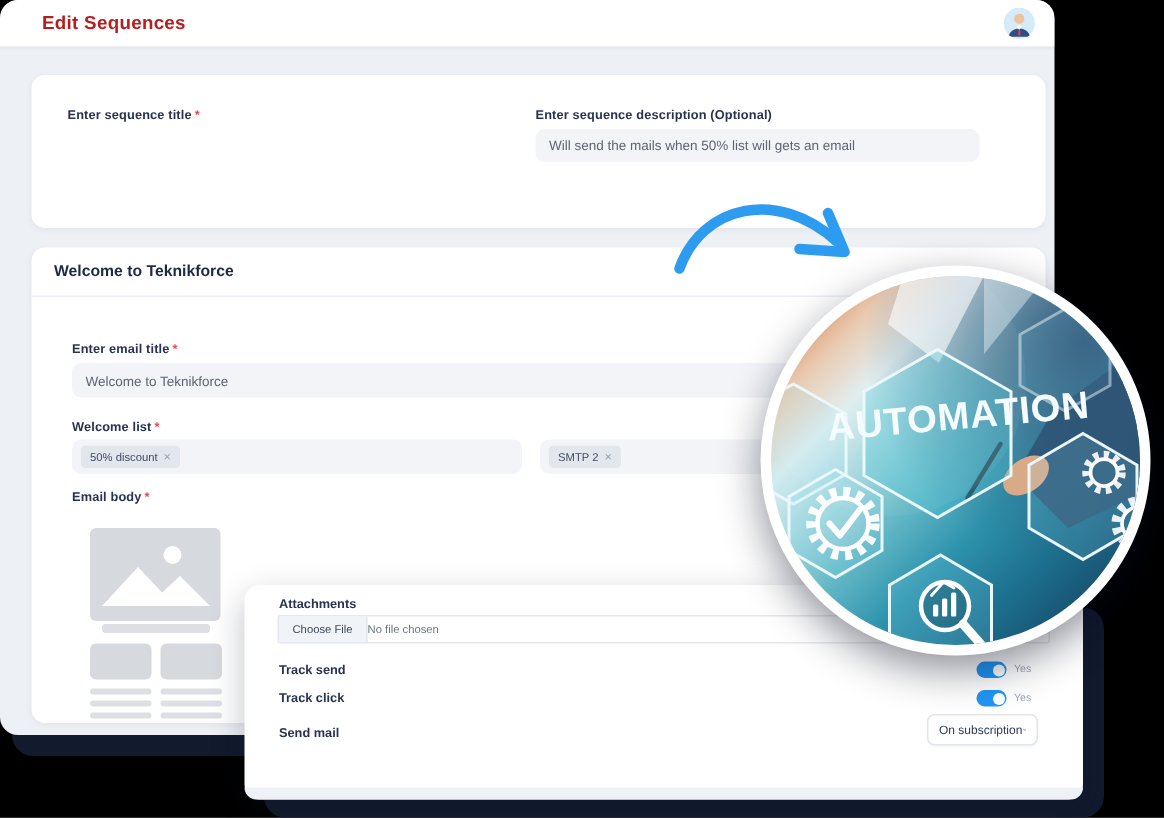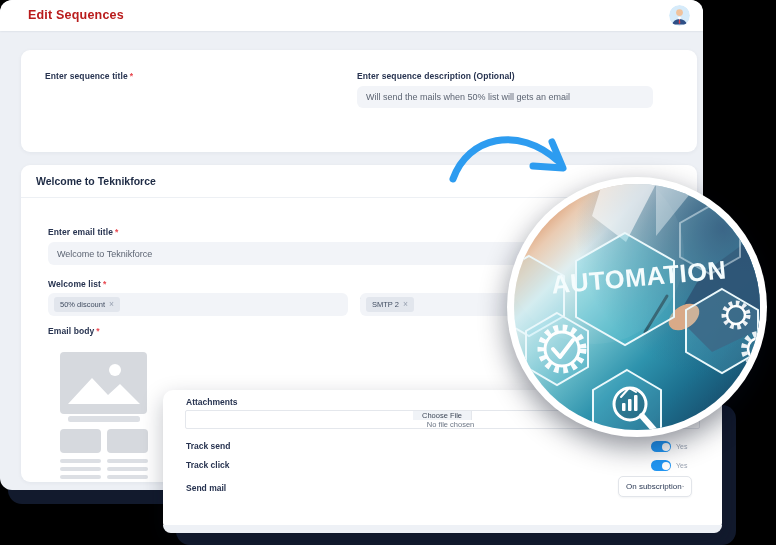--- a/index.html
+++ b/index.html
@@ -29,23 +29,23 @@
   .tagpill{display:inline-flex;align-items:center;background:#e2e6ed;border-radius:3px;height:15px;padding:0 6px;font-size:7.5px;color:#414d61;font-weight:400;}
   .tag-x{margin-left:4px;color:#97a0b0;font-size:8.5px;cursor:pointer;line-height:1;}
 
   
   .ph{position:absolute;background:#d6d9de;border-radius:4px;}
   .ph-line{position:absolute;background:#dcdfe4;border-radius:2.5px;}
 
   
   .card3{position:absolute;left:163px;top:390px;width:559px;height:143px;background:#fff;border-radius:10px;z-index:4;box-shadow:0 8px 22px rgba(12,20,40,.25);}
   .card3-foot{position:absolute;left:0;bottom:0;width:100%;height:8px;background:#eef1f6;border-radius:0 0 10px 10px;}
-  .fileinput{position:absolute;left:22px;top:20px;width:515px;height:19px;background:#fff;border:1px solid #e4e7ec;border-radius:2px;display:flex;align-items:center;overflow:hidden;flex-direction:column;}
+  .fileinput{position:absolute;left:22px;top:20px;width:515px;height:19px;background:#fff;border:1px solid #e4e7ec;border-radius:2px;display:flex;align-items:center;overflow:hidden;}
   .filebtn{height:100%;display:flex;align-items:center;padding:0 9px;background:#f0f3f7;border-right:1px solid #e4e7ec;font-size:7.5px;color:#3c4656;cursor:pointer;white-space:nowrap;}
-  .filestatus{font-size:7.5px;color:#6c7685;padding-left:16px;white-space:nowrap;}
+  .filestatus{font-size:7.5px;color:#6c7685;padding-left:0;white-space:nowrap;}
   .row-label{position:absolute;left:23px;font-size:8.5px;font-weight:700;color:#273350;}
   .toggle{position:absolute;width:20px;height:11px;border-radius:6px;background:#2196f3;cursor:pointer;}
   .knob{position:absolute;right:1.5px;top:1.5px;width:8px;height:8px;border-radius:50%;background:#fff;}
   .toggle-state{position:absolute;font-size:7px;color:#9aa3b2;}
   .dropdown{position:absolute;left:455px;top:86px;width:74px;height:21px;background:#fff;border:1px solid #e2e5ea;border-radius:5px;display:flex;align-items:center;justify-content:space-between;padding:0 7px;cursor:pointer;box-shadow:0 1px 2px rgba(20,30,60,.05);}
   .dropdown-text{font-size:8px;color:#2c3a55;white-space:nowrap;}
 
   
   .arrow-svg{position:absolute;left:430px;top:115px;z-index:3;}
 

